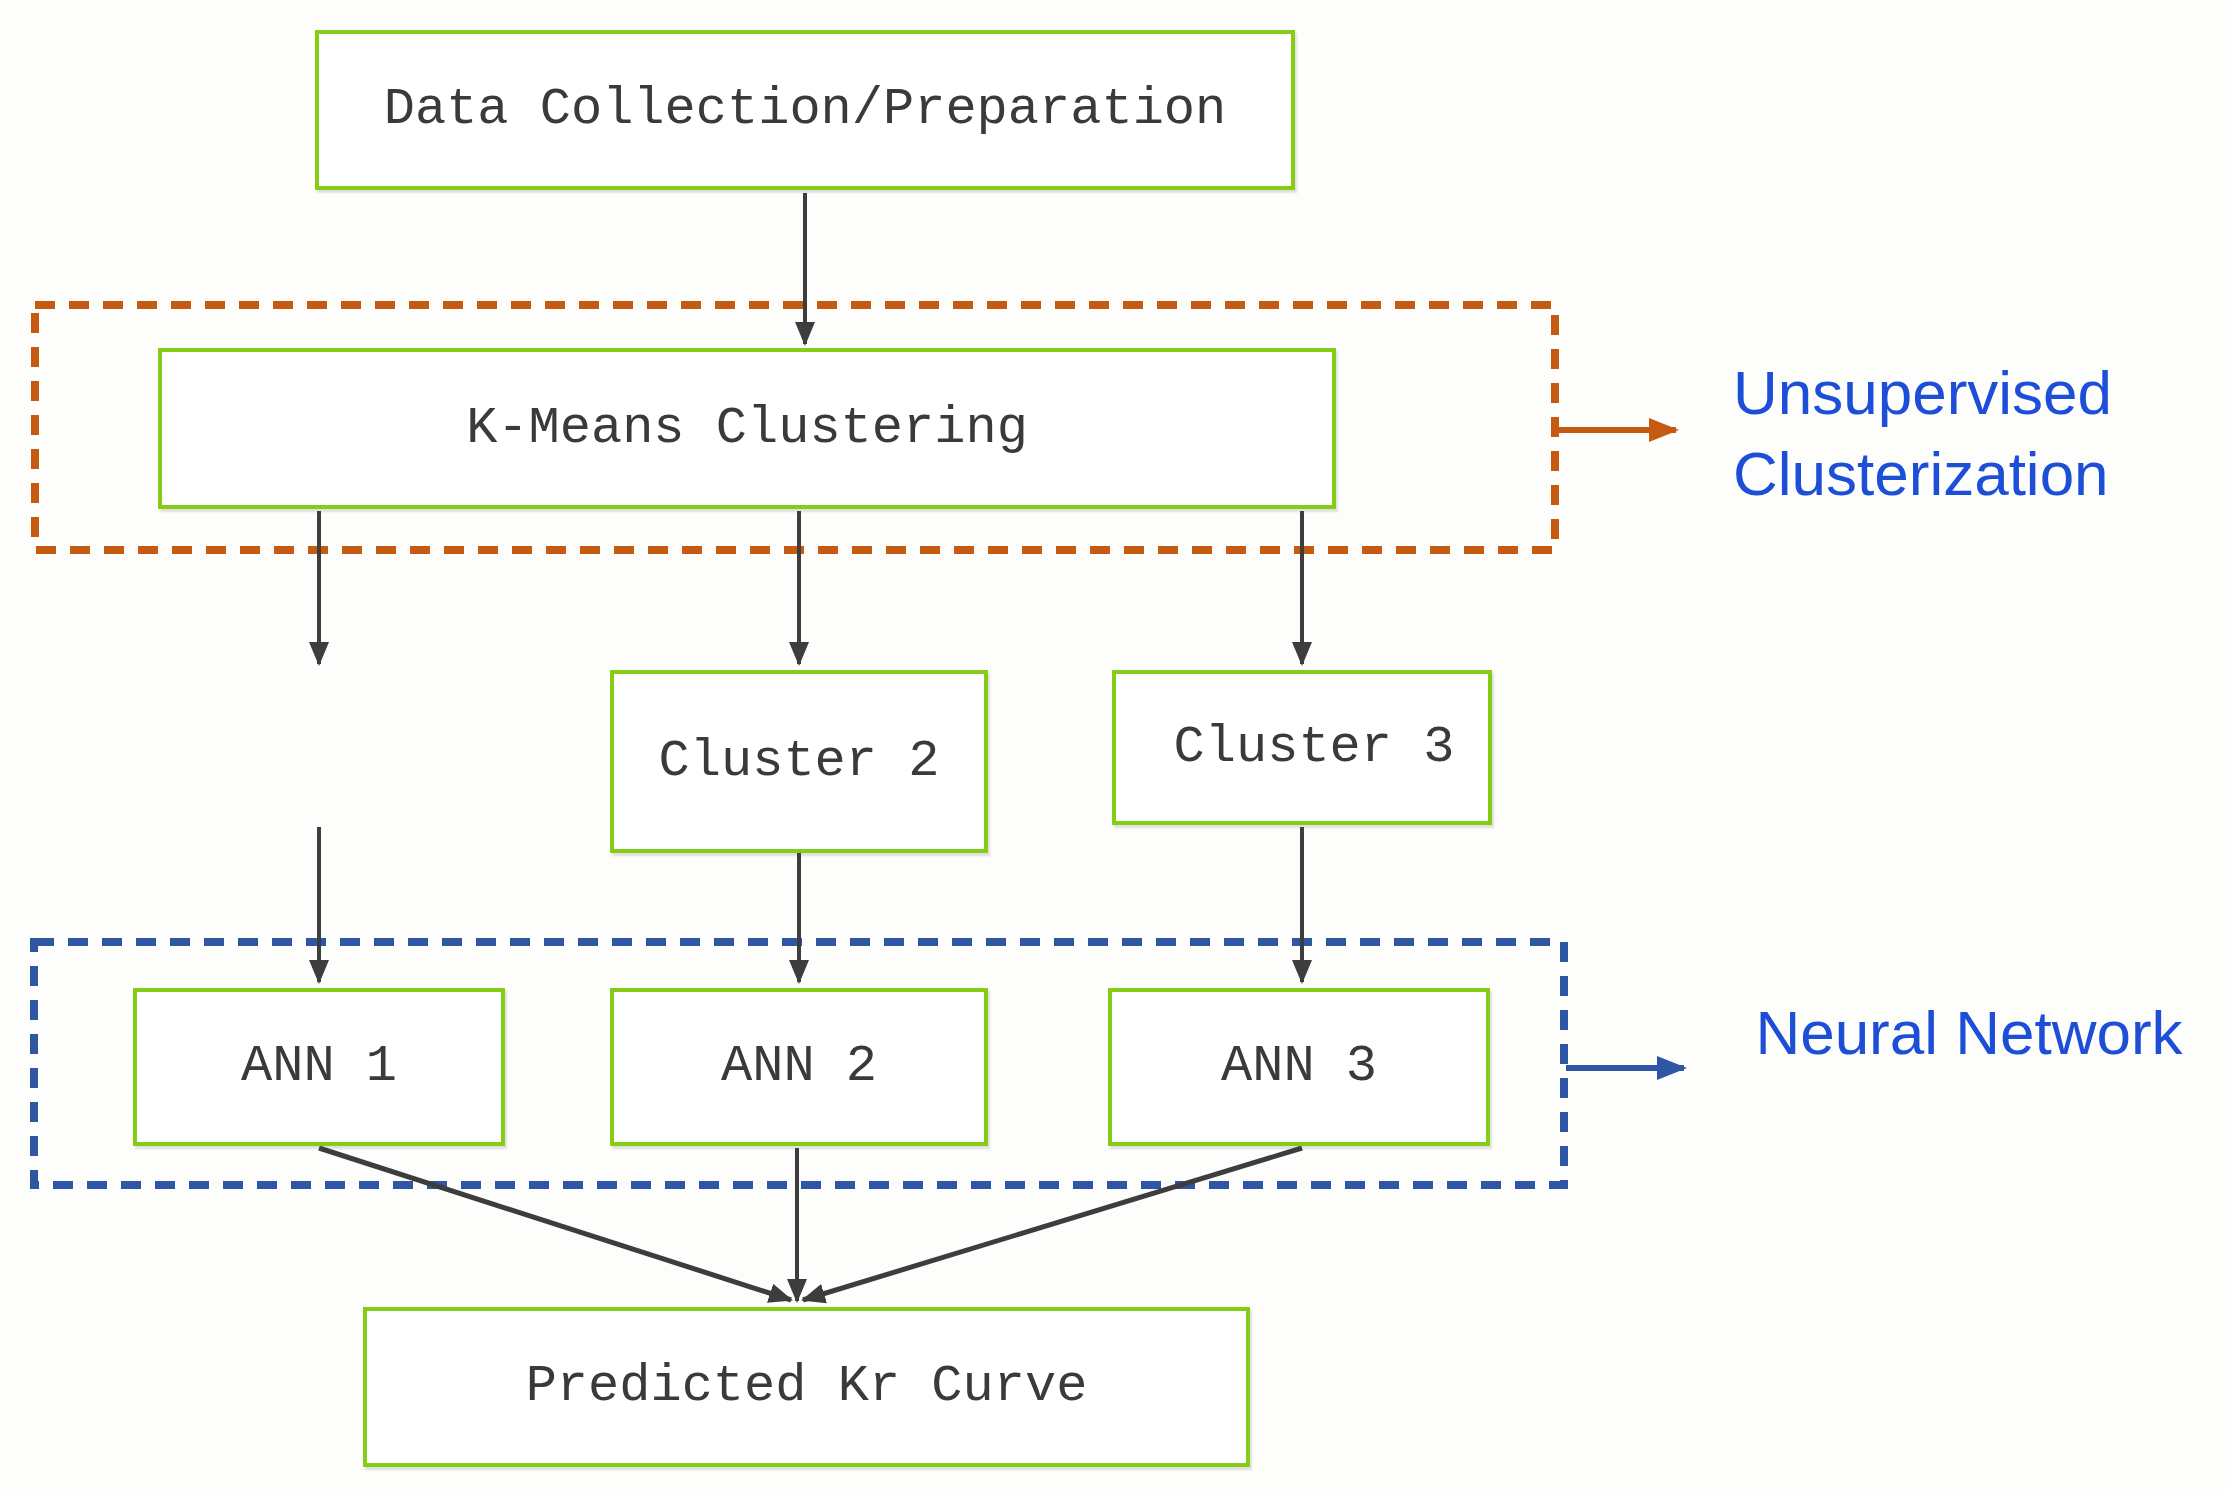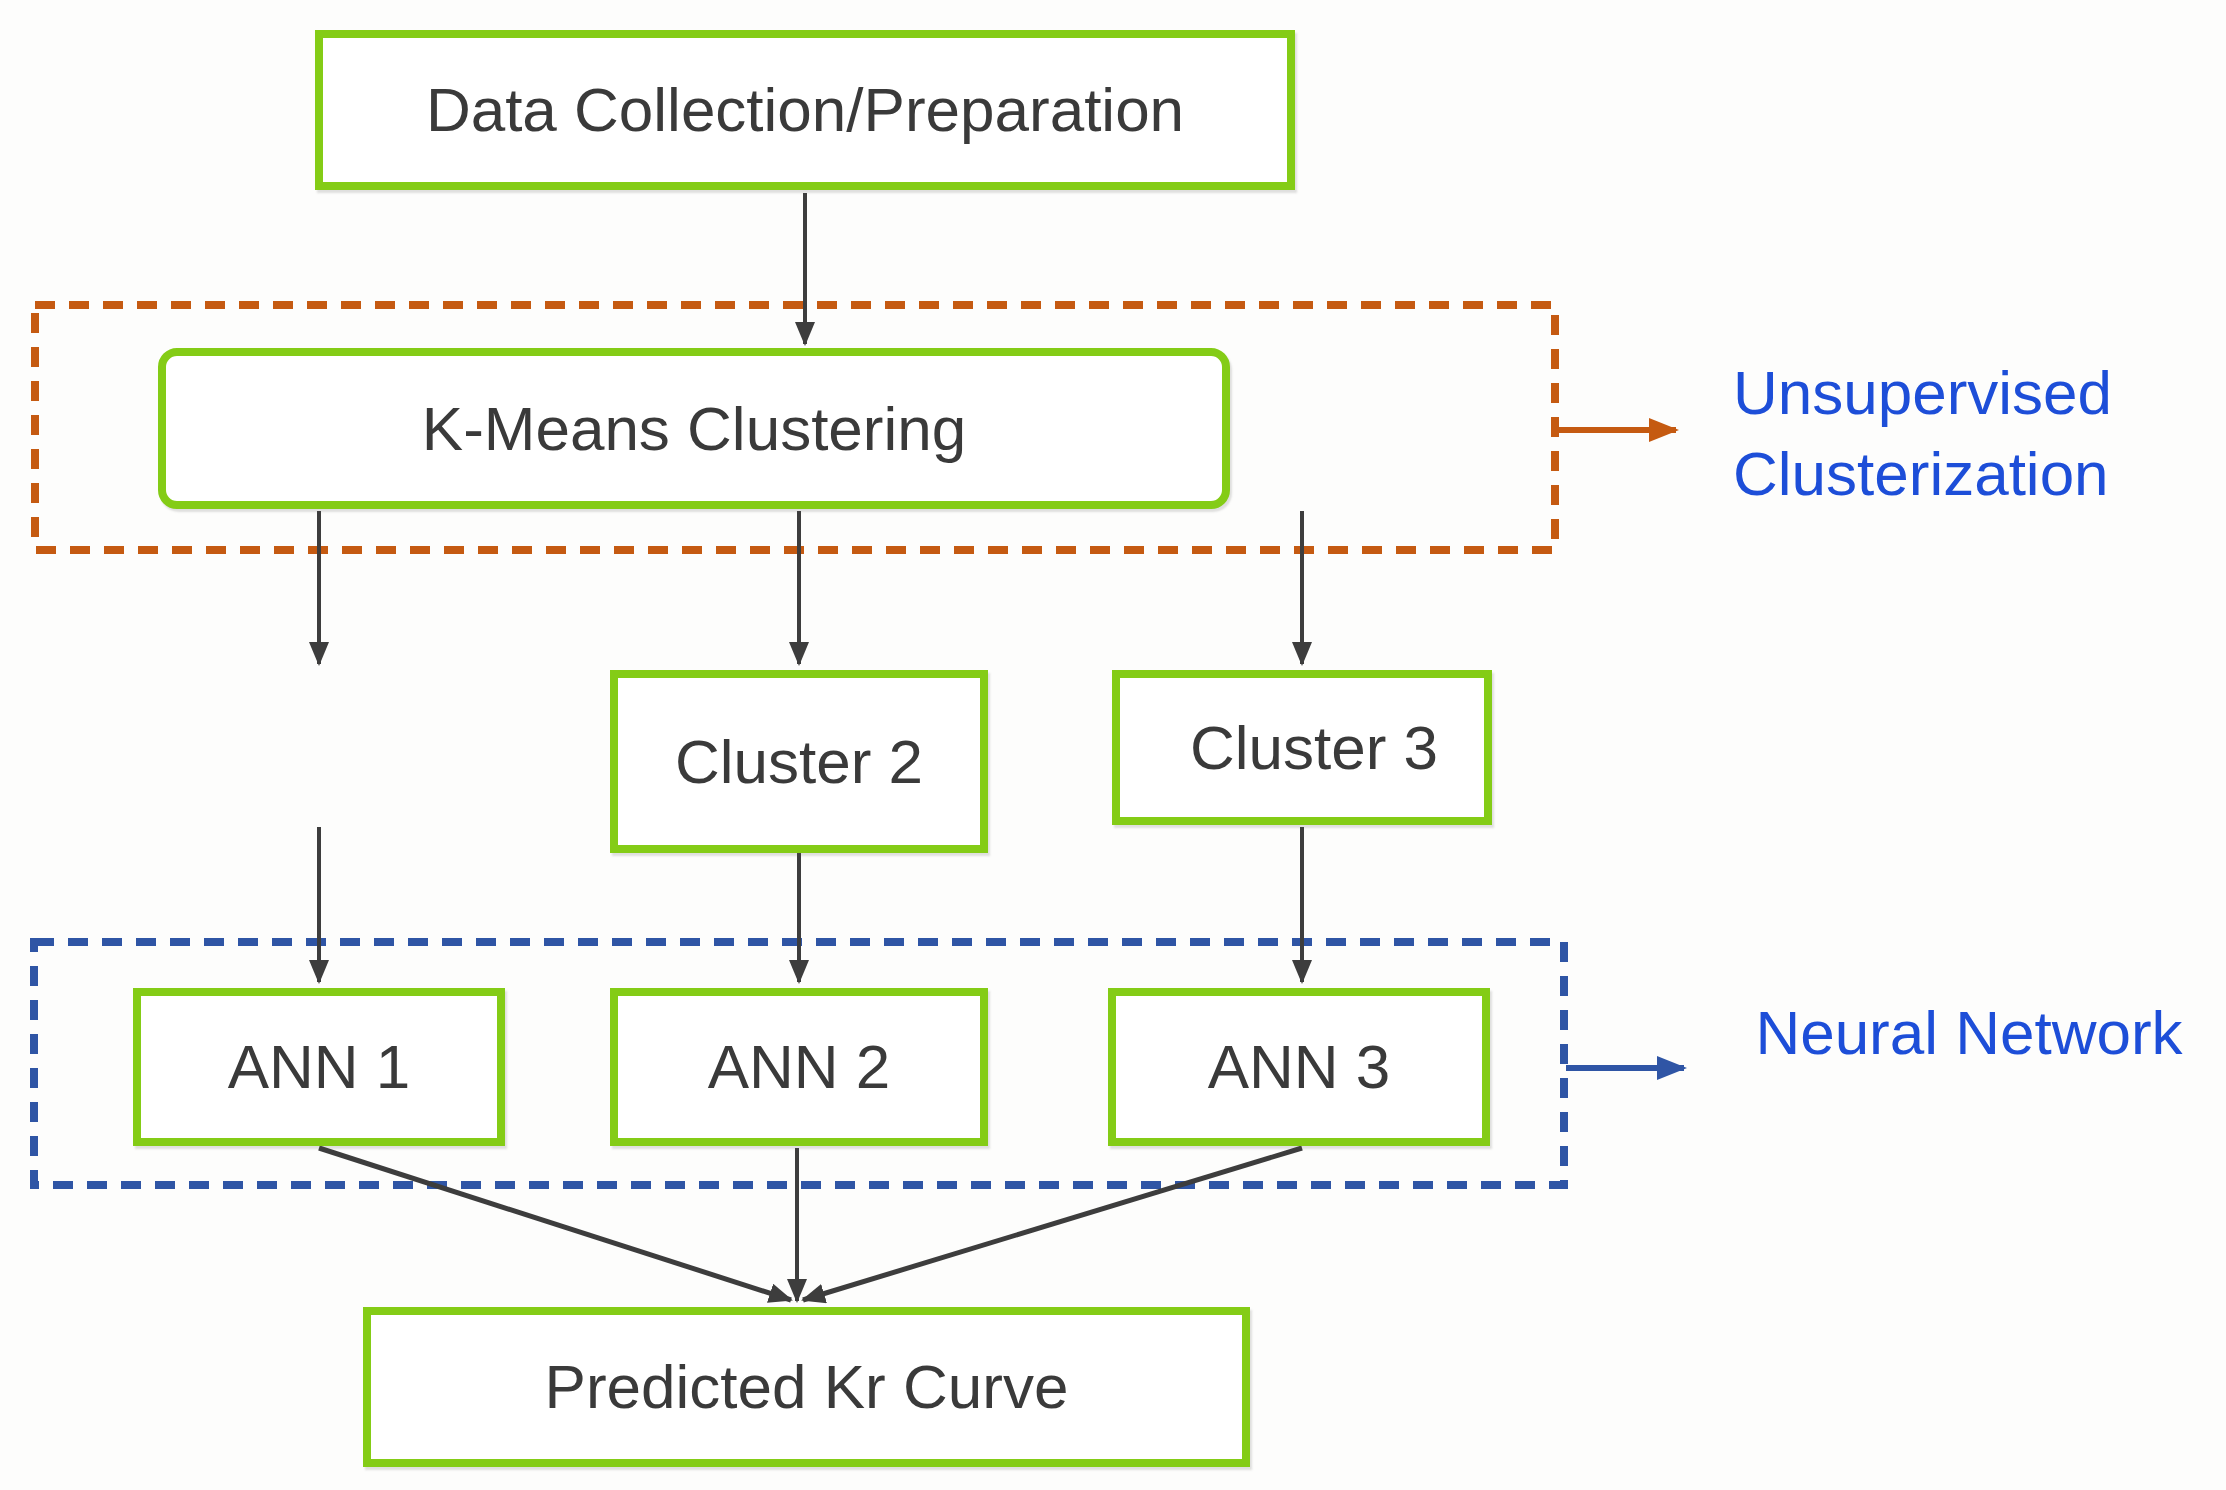--- a/index.html
+++ b/index.html
@@ -19,33 +19,34 @@
     position: absolute;
     left: 0;
     top: 0;
     width: 2226px;
     height: 1490px;
   }
   .node {
     position: absolute;
     box-sizing: border-box;
     background: #ffffff;
-    border: 8px solid #84cc16;
+    border: 4px solid #84cc16;
     color: #3a3a3a;
-    font-size: 62px;
+    font-size: 52px;
     line-height: 1;
     display: flex;
     align-items: center;
     justify-content: center;
     text-align: center;
     white-space: nowrap;
     box-shadow: 2px 3px 2px rgba(90,90,90,0.18);
+    font-family: Liberation Mono, monospace;
   }
   .node-data-collection { left: 315px; top: 30px;  width: 980px;  height: 160px; }
-  .node-kmeans          { left: 158px; top: 348px; width: 1072px; height: 161px; border-radius: 19px; }
+  .node-kmeans          { left: 158px; top: 348px; width: 1178px; height: 161px; }
   .node-cluster-1       { left: 133px; top: 670px; width: 372px;  height: 155px; }
   .node-cluster-2       { left: 610px; top: 670px; width: 378px;  height: 183px; }
   .node-cluster-3       { left: 1112px;top: 670px; width: 380px;  height: 155px; padding-left: 24px; }
   .node-ann-1           { left: 133px; top: 988px; width: 372px;  height: 158px; }
   .node-ann-2           { left: 610px; top: 988px; width: 378px;  height: 158px; }
   .node-ann-3           { left: 1108px;top: 988px; width: 382px;  height: 158px; }
   .node-predicted       { left: 363px; top: 1307px;width: 887px;  height: 160px; }
 
   .side-label {
     position: absolute;

